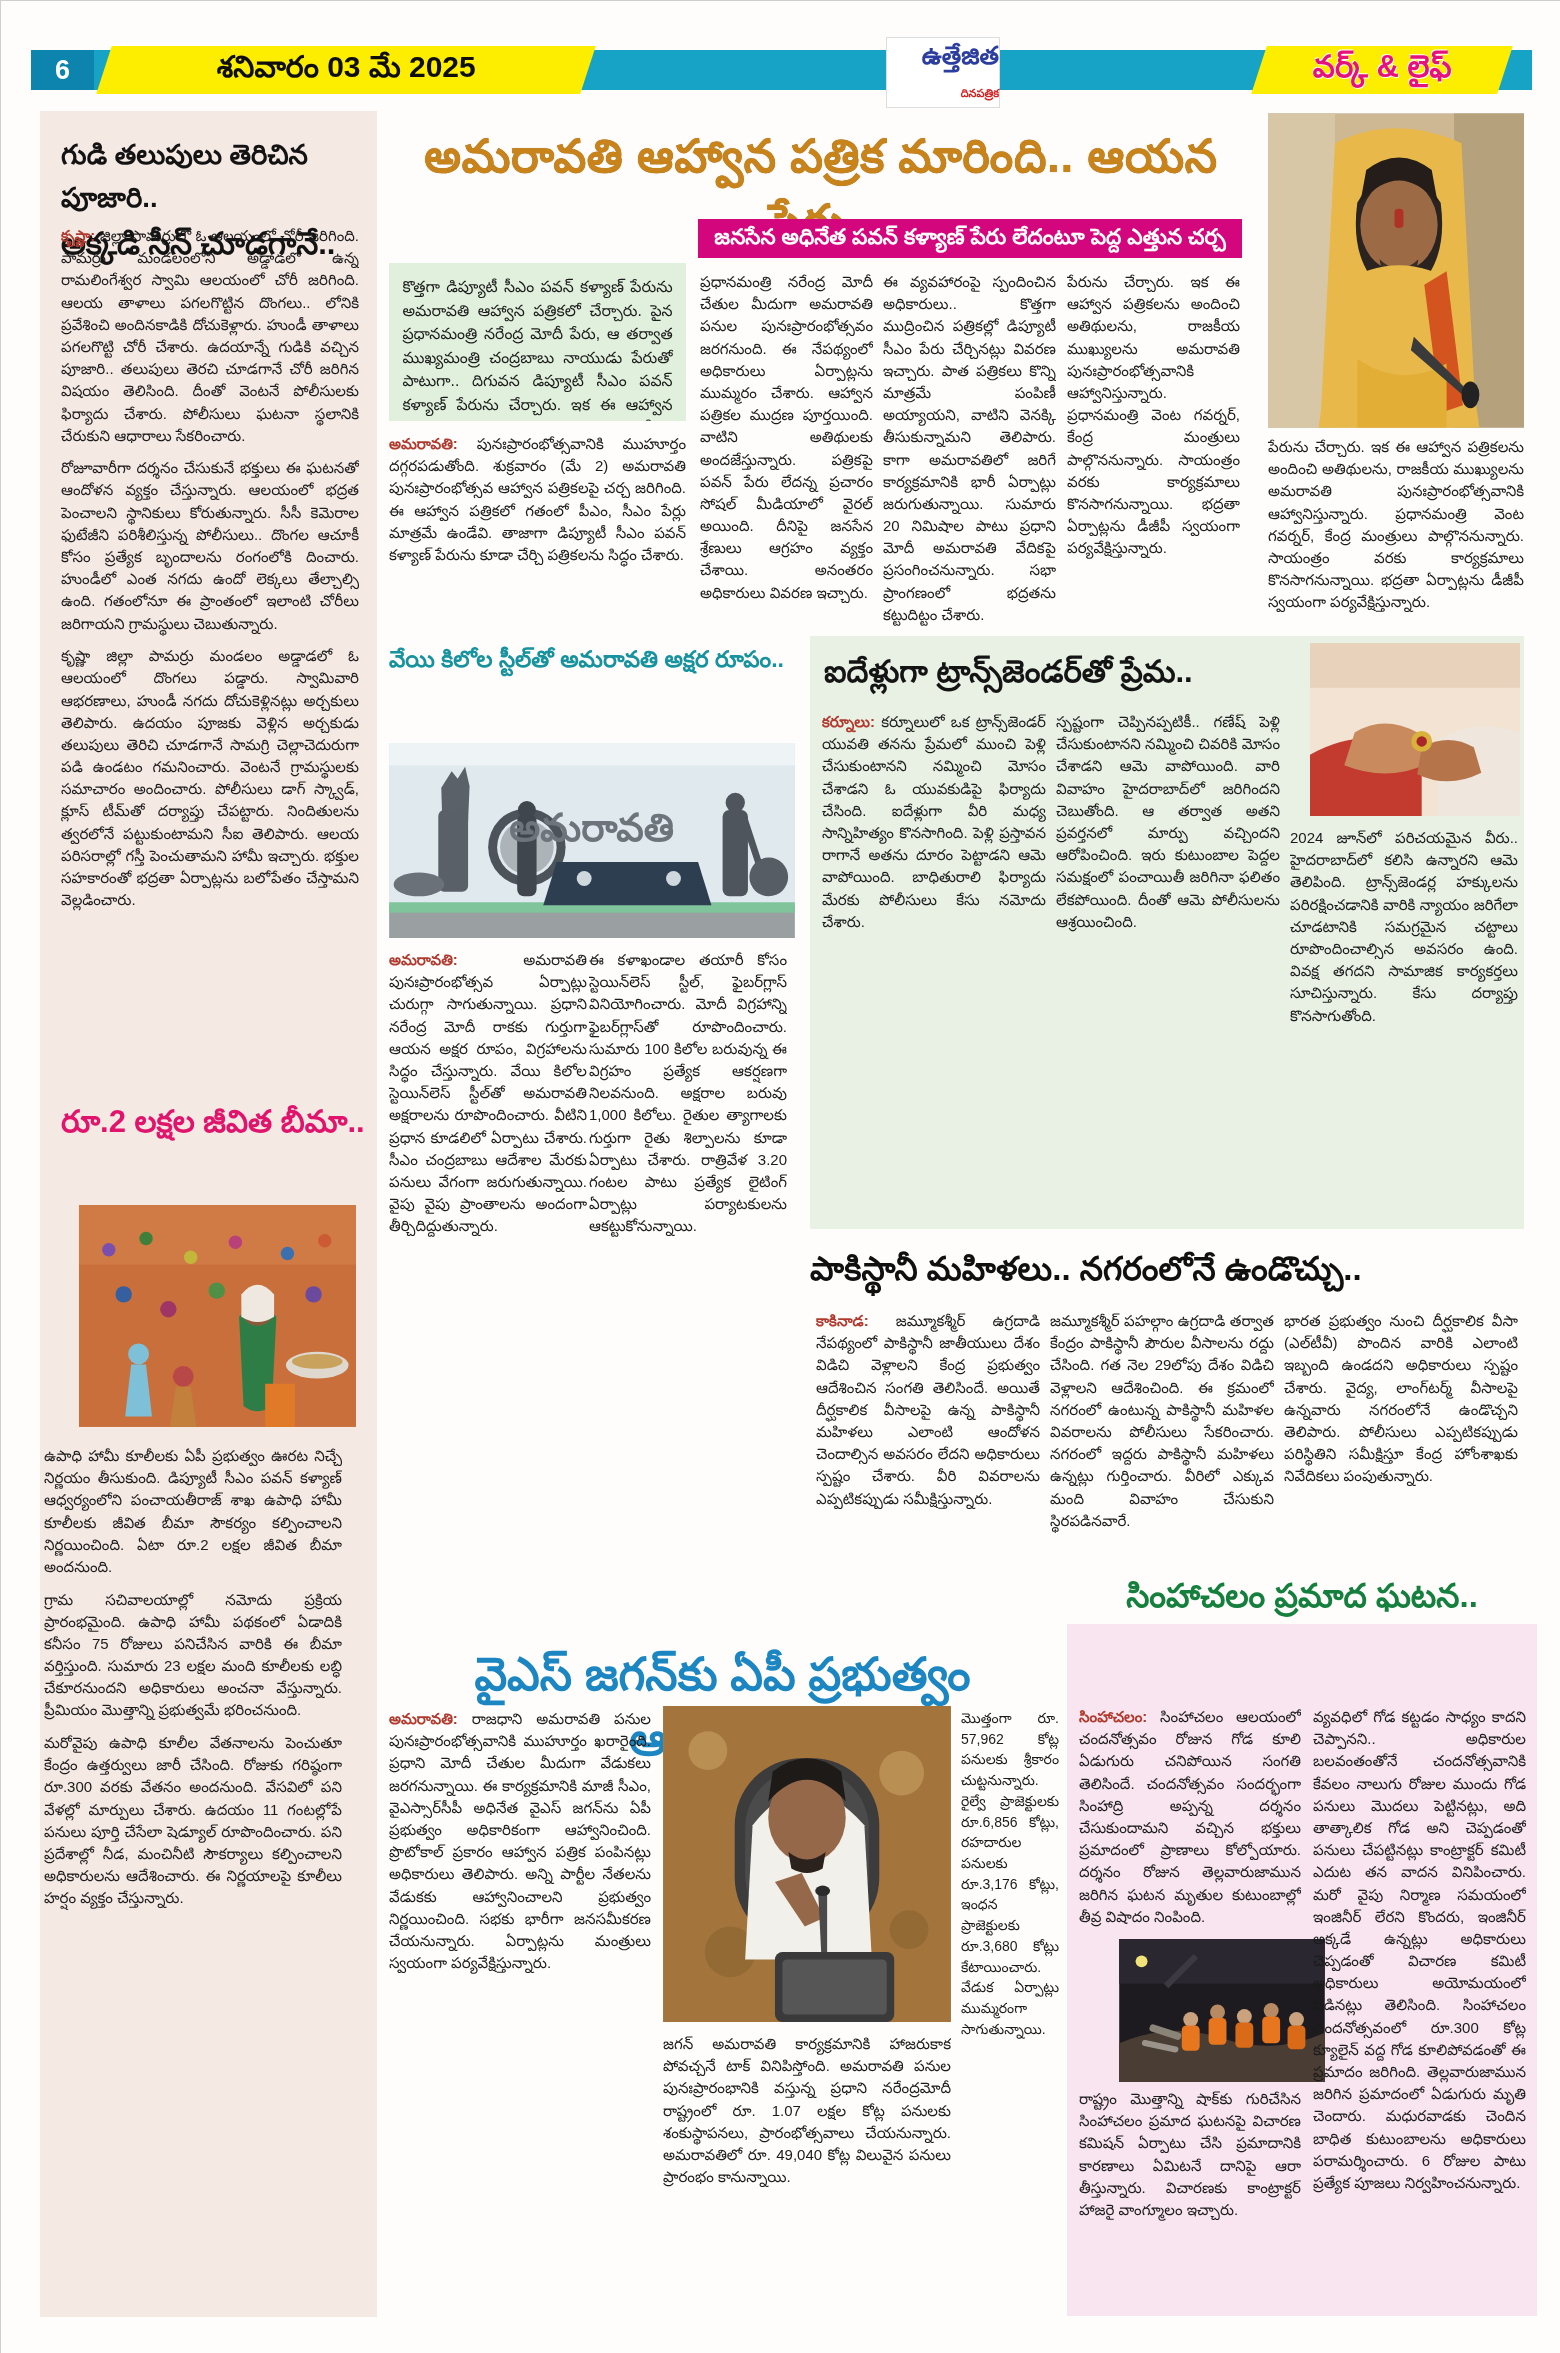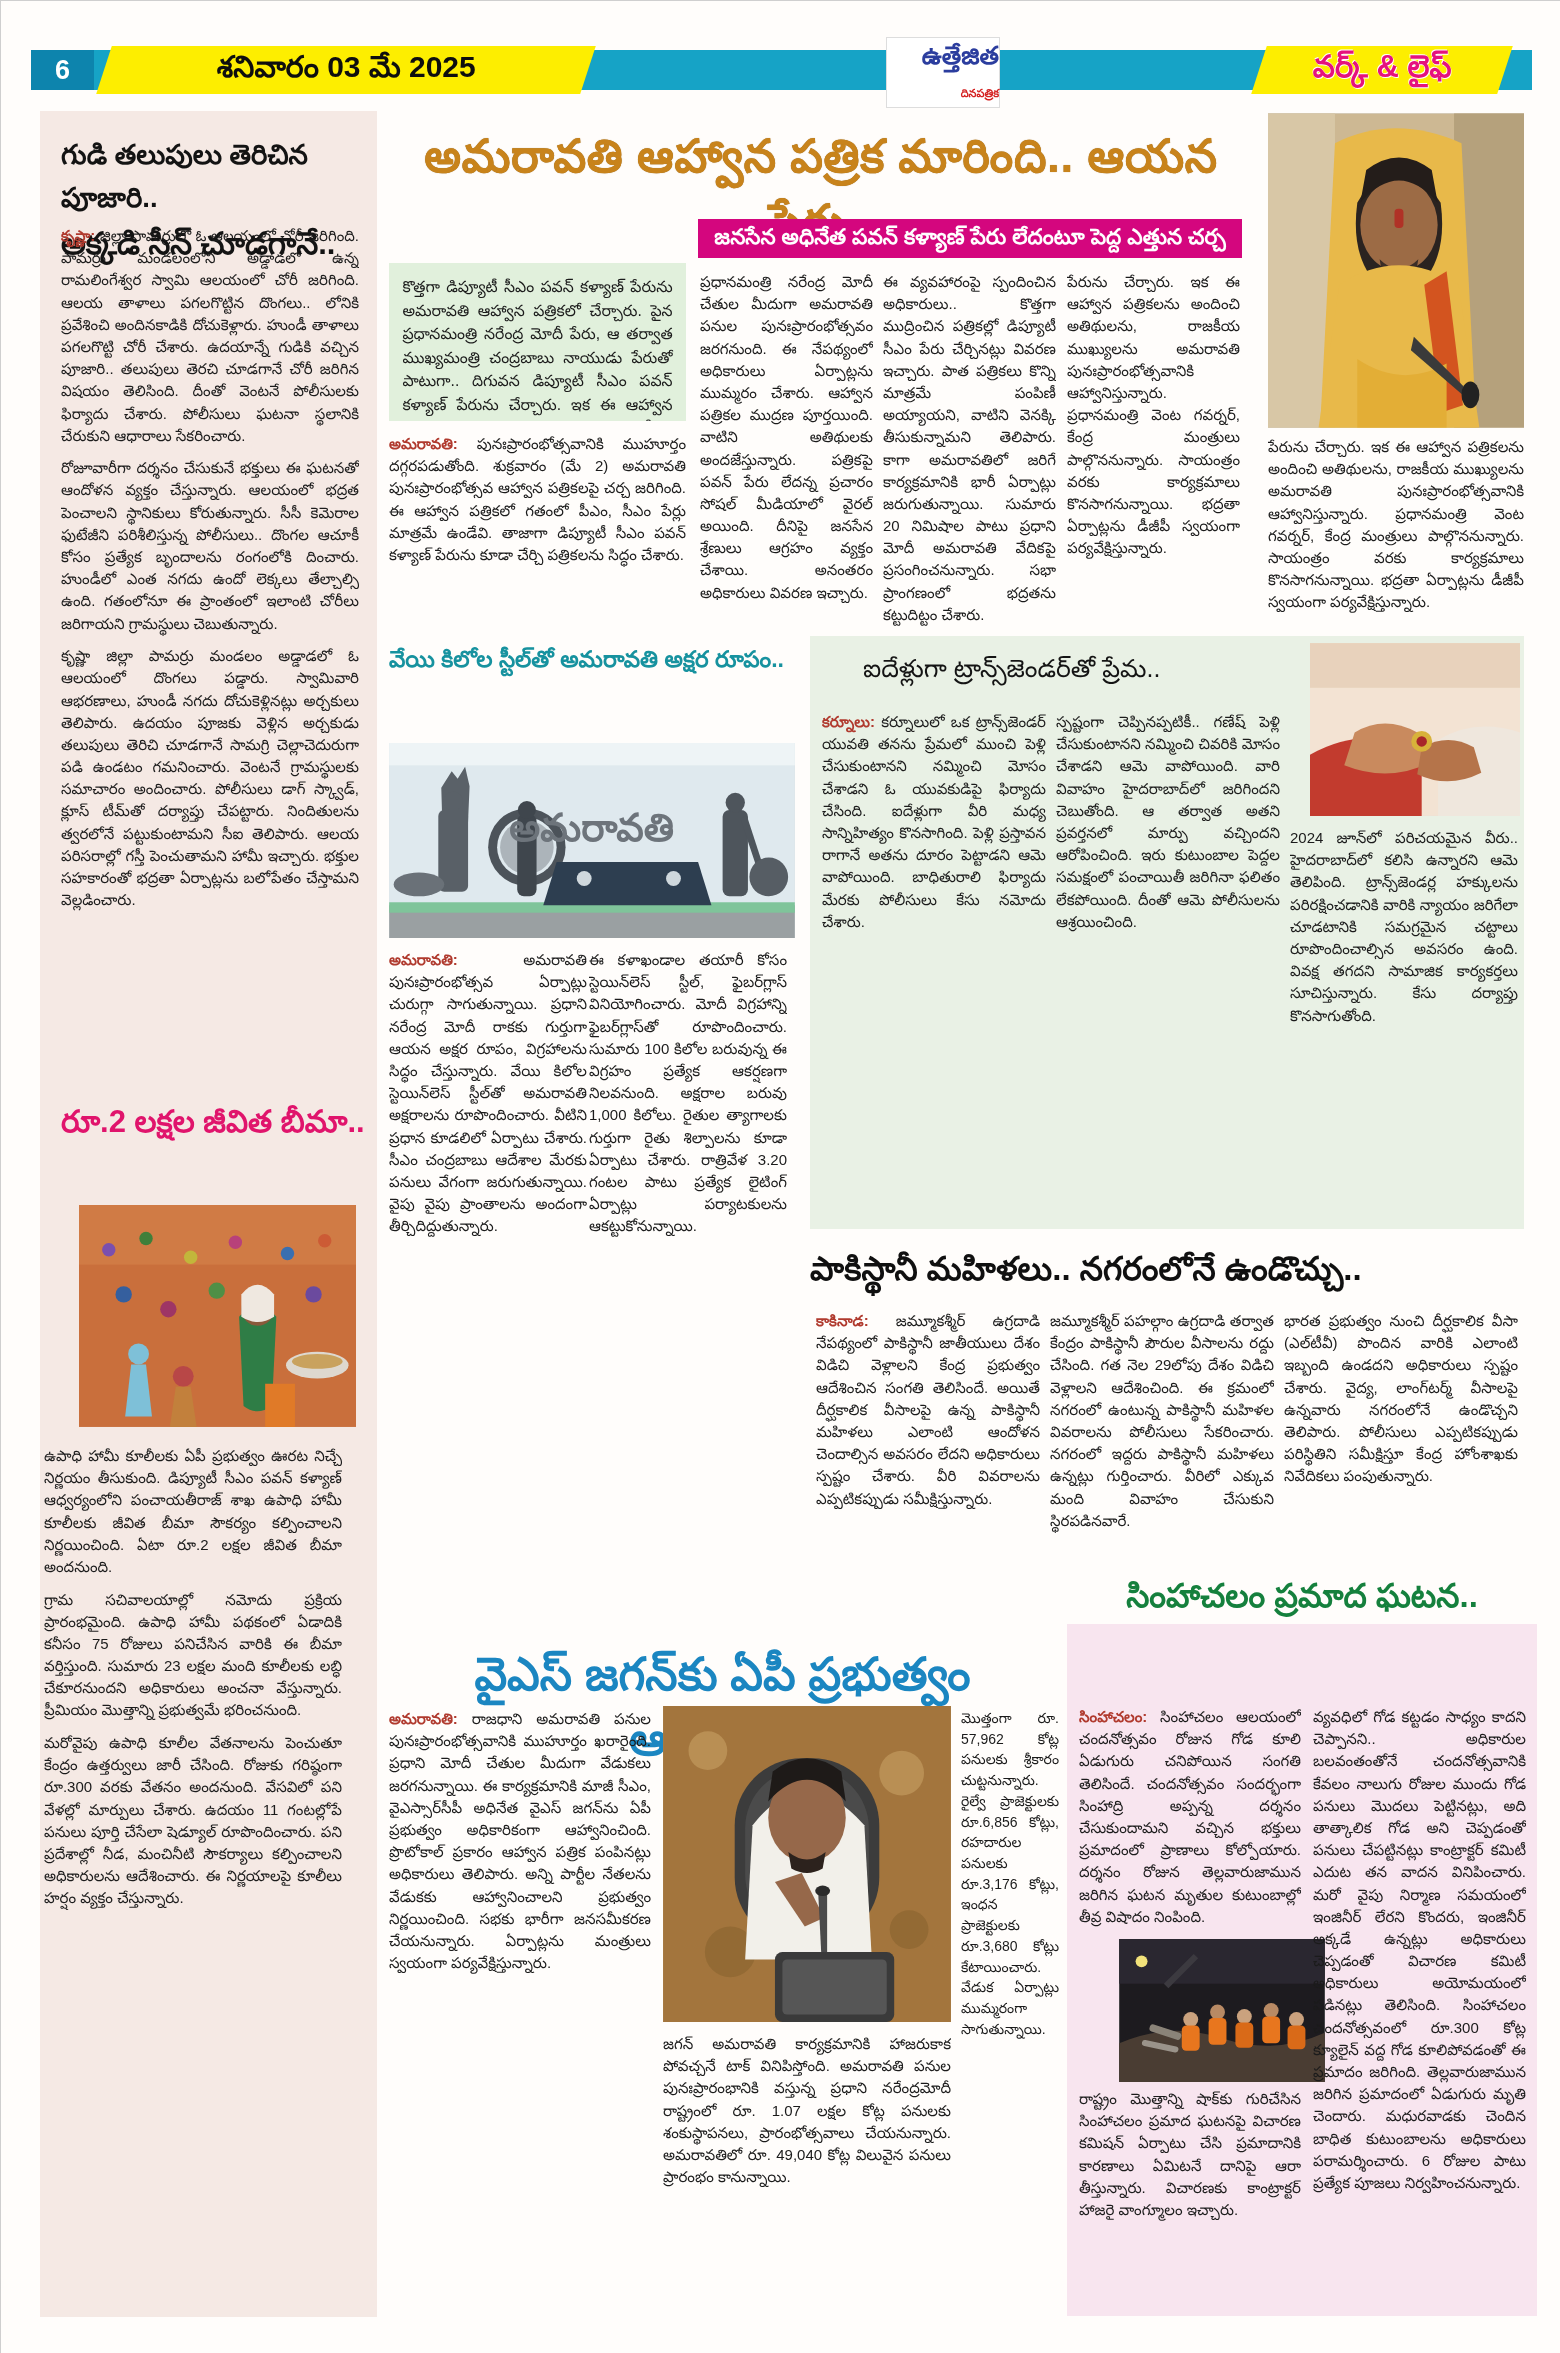--- a/index.html
+++ b/index.html
@@ -48,21 +48,21 @@
   .mcol5{left:1267px;top:435px;width:256px;height:189px;}
   .pawan-photo{left:1267px;top:112px;width:256px;height:315px;}
   
   .st-h1{left:388px;top:645px;width:417px;font-size:23px;font-weight:bold;color:#17929f;}
   .st-h2{left:388px;top:680px;width:417px;font-size:36px;font-weight:bold;color:#0a9fd4;}
   .st-photo{left:388px;top:742px;width:406px;height:195px;}
   .st-c1{left:388px;top:948px;width:198px;height:292px;}
   .st-c2{left:588px;top:948px;width:198px;height:292px;}
   
   .tg-bg{left:809px;top:635px;width:714px;height:593px;background:#e9f1e5;}
-  .tg-h{left:823px;top:653px;width:477px;font-size:25px;font-weight:normal;color:#141414;margin-left:39px;}
+  .tg-h{left:823px;top:653px;width:477px;font-size:31px;font-weight:bold;color:#141414;}
   .tg-img{left:1309px;top:642px;width:210px;height:173px;}
   .tg-c1{left:821px;top:710px;width:224px;height:507px;}
   .tg-c2{left:1055px;top:710px;width:224px;height:507px;}
   .tg-c3{left:1289px;top:826px;width:228px;height:391px;}
   
   .pk-h{left:809px;top:1249px;width:714px;text-align:left;font-size:33px;font-weight:bold;color:#101010;}
   .pk-c1{left:815px;top:1309px;width:224px;height:298px;}
   .pk-c2{left:1049px;top:1309px;width:224px;height:298px;}
   .pk-c3{left:1283px;top:1309px;width:234px;height:298px;}
   

